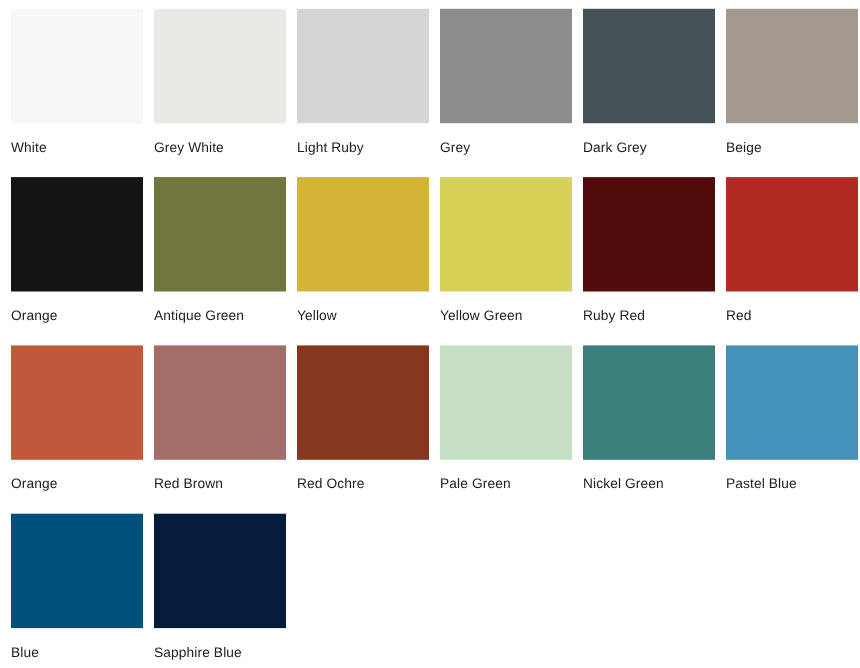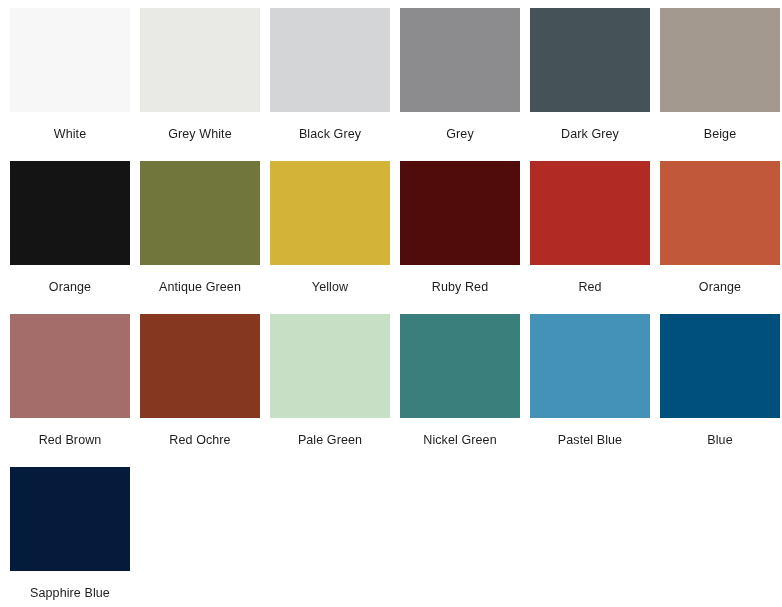--- a/index.html
+++ b/index.html
@@ -14,21 +14,20 @@
     font-family: "Liberation Sans", sans-serif;
     -webkit-font-smoothing: antialiased;
     overflow: hidden;
   }
   #palette-sheet {
     position: relative;
     width: 624px;
     height: 607px;
     box-sizing: border-box;
     padding: 8px 0 0 10px;
-    text-align: center;
   }
   .swatch-grid {
     display: grid;
     grid-template-columns: repeat(6, 120px);
     grid-auto-rows: 147px;
     column-gap: 10px;
     row-gap: 6px;
     align-content: start;
   }
   .swatch-cell {
@@ -61,21 +60,21 @@
       <div class="swatch-cell">
         <span class="swatch-chip" style="background-color: rgb(247, 247, 247);"></span>
         <span class="swatch-label">White</span>
       </div>
       <div class="swatch-cell">
         <span class="swatch-chip" style="background-color: rgb(233, 234, 229);"></span>
         <span class="swatch-label">Grey White</span>
       </div>
       <div class="swatch-cell">
         <span class="swatch-chip" style="background-color: rgb(212, 213, 214);"></span>
-        <span class="swatch-label">Black Grey</span>
+        <span class="swatch-label">Light Ruby</span>
       </div>
       <div class="swatch-cell">
         <span class="swatch-chip" style="background-color: rgb(140, 140, 142);"></span>
         <span class="swatch-label">Grey</span>
       </div>
       <div class="swatch-cell">
         <span class="swatch-chip" style="background-color: rgb(69, 82, 87);"></span>
         <span class="swatch-label">Dark Grey</span>
       </div>
       <div class="swatch-cell">
@@ -86,20 +85,24 @@
         <span class="swatch-chip" style="background-color: rgb(20, 20, 20);"></span>
         <span class="swatch-label">Orange</span>
       </div>
       <div class="swatch-cell">
         <span class="swatch-chip" style="background-color: rgb(113, 118, 61);"></span>
         <span class="swatch-label">Antique Green</span>
       </div>
       <div class="swatch-cell">
         <span class="swatch-chip" style="background-color: rgb(211, 180, 54);"></span>
         <span class="swatch-label">Yellow</span>
+      </div>
+      <div class="swatch-cell">
+        <span class="swatch-chip" style="background-color: rgb(214, 210, 87);"></span>
+        <span class="swatch-label">Yellow Green</span>
       </div>
       <div class="swatch-cell">
         <span class="swatch-chip" style="background-color: rgb(80, 12, 10);"></span>
         <span class="swatch-label">Ruby Red</span>
       </div>
       <div class="swatch-cell">
         <span class="swatch-chip" style="background-color: rgb(178, 42, 36);"></span>
         <span class="swatch-label">Red</span>
       </div>
       <div class="swatch-cell">

